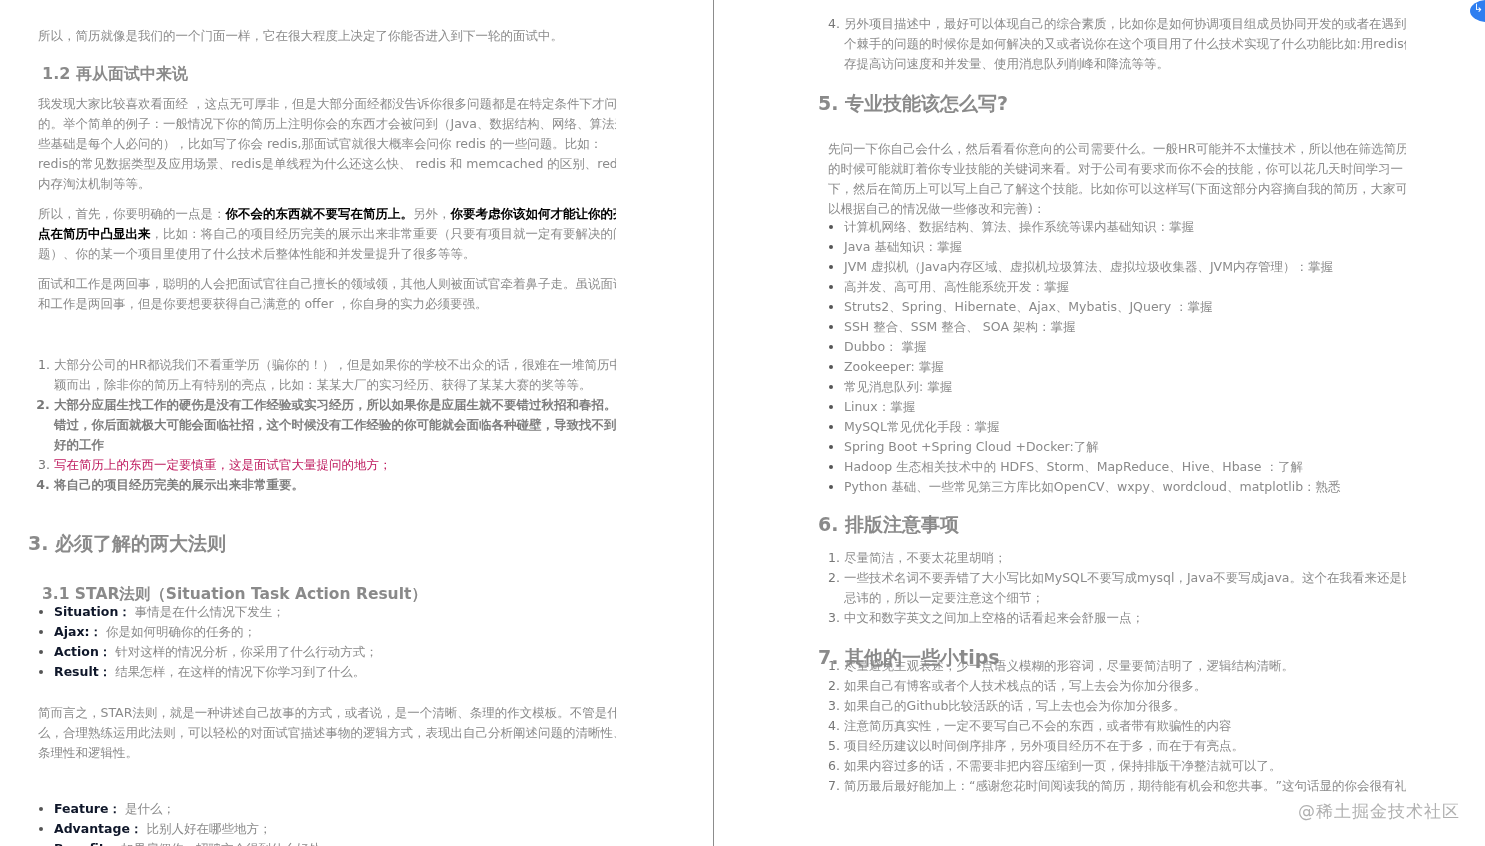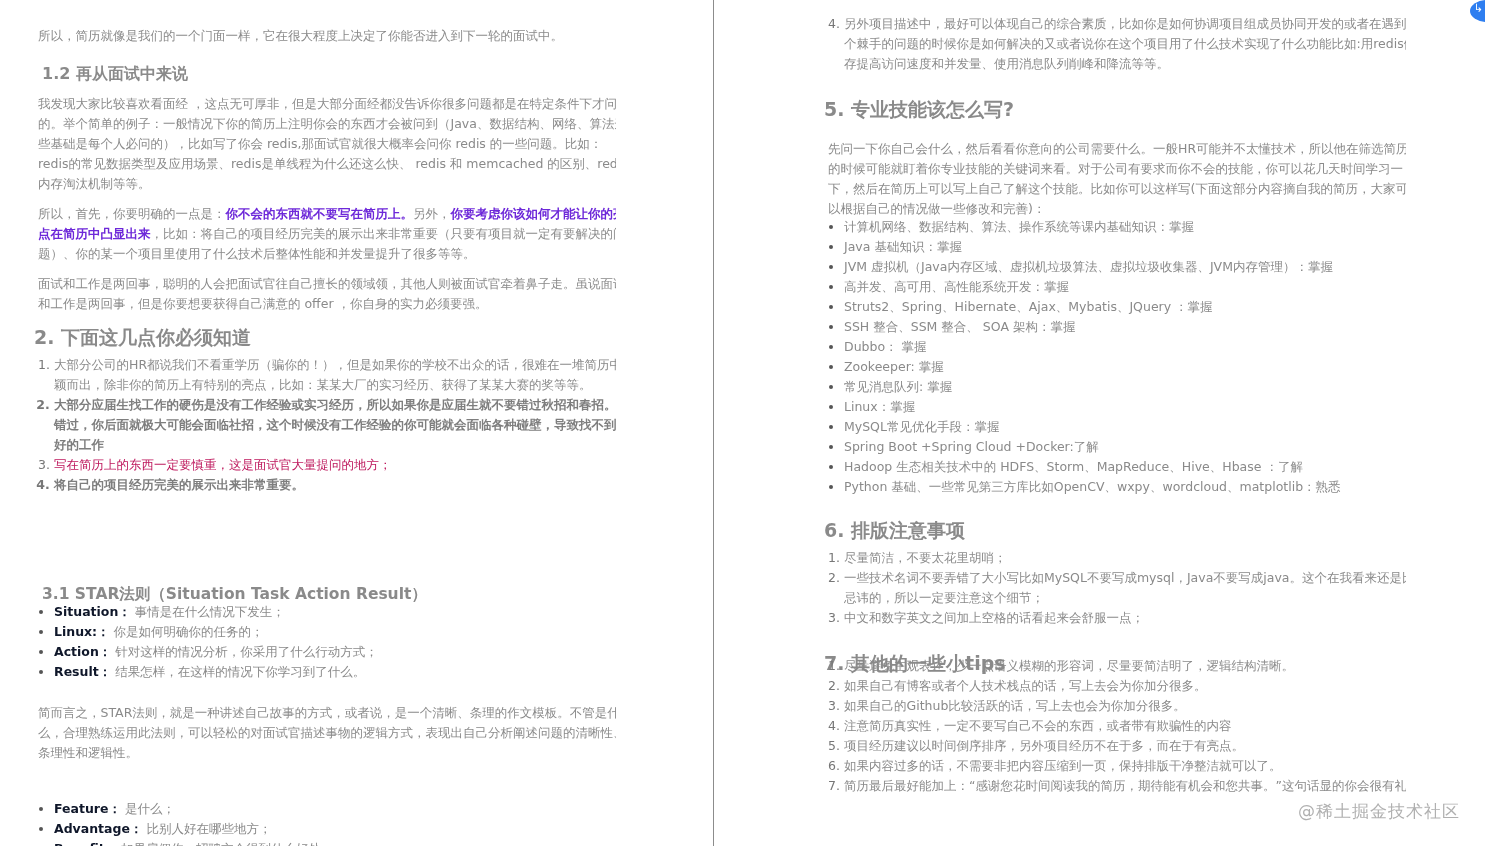--- a/index.html
+++ b/index.html
@@ -6,23 +6,23 @@
   body {
     width: 1485px; height: 846px; overflow: hidden; position: relative;
     font-family: "DejaVu Sans", "Liberation Sans", sans-serif;
     color: #8a8a8a;
   }
   .page { position: absolute; top: 0; height: 846px; overflow: hidden; }
   .page.left { left: 26px; width: 590px; }
   .page.right { left: 816px; width: 590px; }
   .divider { position: absolute; left: 713px; top: 0; width: 1px; height: 846px; background: #8c8c8c; }
   p { margin: 12px; font-size: 12.5px; line-height: 20px; }
-  h2 { margin: 8px; font-size: 19px; font-weight: bold; color: #8a8a8a; line-height: 24px; }
+  h2 { margin: 2px; font-size: 19px; font-weight: bold; color: #8a8a8a; line-height: 24px; }
   h3 { margin: 16px; font-size: 15.5px; font-weight: bold; color: #8a8a8a; line-height: 22px; }
-  b { color: #6d28d9; }
+  b { color: #000000; }
   ol, ul { margin: 0; padding-left: 28px; font-size: 12.5px; line-height: 20px; }
   ol li, ul li { padding-left: 0; }
   ul li::marker { color: #555; }
   ol li::marker { color: #777; }
   .blk { position: absolute; left: 0; width: 590px; }
   .term { font-weight: bold; color: #0f172a; }
   .badge {
     position: absolute; left: 1470px; top: 0; width: 30px; height: 22px;
     background: #2e7ef0; border-radius: 0 0 0 14px; color: #fff; font-size: 11px;
     text-align: left; padding-left: 4px; line-height: 18px; border-radius: 50%;
@@ -38,32 +38,32 @@
 <div class="divider"></div>
 
 <div class="page left">
   <p class="blk" style="top:14px">所以，简历就像是我们的一个门面一样，它在很大程度上决定了你能否进入到下一轮的面试中。</p>
 
   <h3 class="blk" style="top:47px;font-size:16px">1.2 再从面试中来说</h3>
   <p class="blk" style="top:82px">我发现大家比较喜欢看面经 ，这点无可厚非，但是大部分面经都没告诉你很多问题都是在特定条件下才问的。举个简单的例子：一般情况下你的简历上注明你会的东西才会被问到（Java、数据结构、网络、算法这些基础是每个人必问的），比如写了你会 redis,那面试官就很大概率会问你 redis 的一些问题。比如：redis的常见数据类型及应用场景、redis是单线程为什么还这么快、 redis 和 memcached 的区别、redis 内存淘汰机制等等。</p>
   <p class="blk" style="top:192px"><span>所以，首先，你要明确的一点是：</span><b>你不会的东西就不要写在简历上。</b><span>另外，</span><b>你要考虑你该如何才能让你的亮点在简历中凸显出来</b><span>，比如：将自己的项目经历完美的展示出来非常重要（只要有项目就一定有要解决的问题）、你的某一个项目里使用了什么技术后整体性能和并发量提升了很多等等。</span></p>
   <p class="blk" style="top:262px">面试和工作是两回事，聪明的人会把面试官往自己擅长的领域领，其他人则被面试官牵着鼻子走。虽说面试和工作是两回事，但是你要想要获得自己满意的 offer ，你自身的实力必须要强。</p>
 
-  <h2 class="blk" style="top:317px">2. 下面这几点你必须知道</h2>
   <ol class="blk" style="top:355px;width:588px">
     <li>大部分公司的HR都说我们不看重学历（骗你的！），但是如果你的学校不出众的话，很难在一堆简历中脱颖而出，除非你的简历上有特别的亮点，比如：某某大厂的实习经历、获得了某某大赛的奖等等。</li>
     <li style="font-weight:bold;color:#7e7e7e">大部分应届生找工作的硬伤是没有工作经验或实习经历，所以如果你是应届生就不要错过秋招和春招。一旦错过，你后面就极大可能会面临社招，这个时候没有工作经验的你可能就会面临各种碰壁，导致找不到一个好的工作</li>
     <li style="font-weight:normal;color:#be185d">写在简历上的东西一定要慎重，这是面试官大量提问的地方；</li>
     <li style="font-weight:bold;color:#7e7e7e">将自己的项目经历完美的展示出来非常重要。</li>
   </ol>
 
+  <h2 class="blk" style="top:529px">3. 必须了解的两大法则</h2>
   <h3 class="blk" style="top:567px">3.1 STAR法则（Situation Task Action Result）</h3>
   <ul class="blk" style="top:602px">
     <li><span class="term">Situation：</span><span> 事情是在什么情况下发生；</span></li>
-    <li><span class="term">Linux:：</span><span> 你是如何明确你的任务的；</span></li>
+    <li><span class="term">Ajax:：</span><span> 你是如何明确你的任务的；</span></li>
     <li><span class="term">Action：</span><span> 针对这样的情况分析，你采用了什么行动方式；</span></li>
     <li><span class="term">Result：</span><span> 结果怎样，在这样的情况下你学习到了什么。</span></li>
   </ul>
   <p class="blk" style="top:691px">简而言之，STAR法则，就是一种讲述自己故事的方式，或者说，是一个清晰、条理的作文模板。不管是什么，合理熟练运用此法则，可以轻松的对面试官描述事物的逻辑方式，表现出自己分析阐述问题的清晰性、条理性和逻辑性。</p>
 
   <ul class="blk" style="top:799px">
     <li><span class="term">Feature：</span><span> 是什么；</span></li>
     <li><span class="term">Advantage：</span><span> 比别人好在哪些地方；</span></li>
     <li><span class="term">Benefit：</span><span> 如果雇佣你，招聘方会得到什么好处。</span></li>
   </ul>

